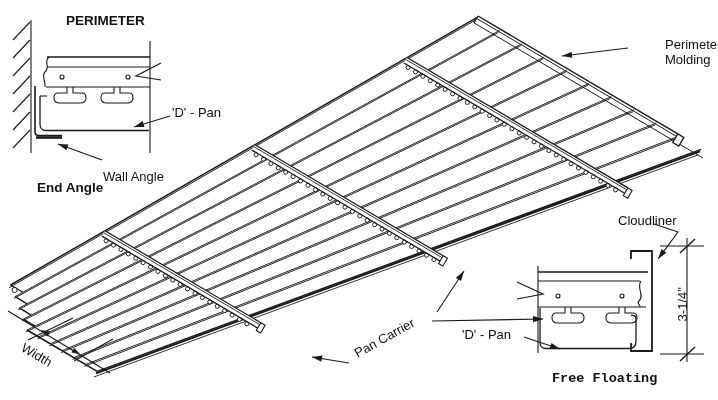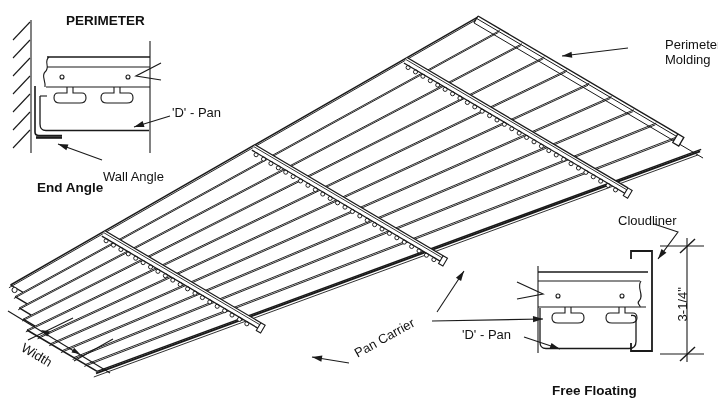--- a/index.html
+++ b/index.html
@@ -239,14 +239,14 @@
   <div class="lbl" style="left:103px;top:155px;margin-top:15px;">Wall Angle</div>
   <div class="lbl bold" style="left:37px;top:180px;">End Angle</div>
 
   <div class="lbl wrap" style="left:665px;top:38px;width:72px;">Perimeter Molding</div>
   <div class="lbl rot-carrier" style="left:350px;top:325px;width:92px;">Pan Carrier</div>
   <div class="lbl rot-width" style="left:19px;top:351px;width:44px;">Width</div>
 
   <div class="lbl" style="left:586px;top:214px;margin-left:32px;">Cloudliner</div>
   <div class="lbl" style="left:462px;top:328px;">'D' - Pan</div>
   <div class="lbl rot-dim" style="left:657px;top:297px;width:52px;">3-1/4"</div>
-  <div class="lbl bold" style="left:552px;top:383px;">Free Floating</div>
+  <div class="lbl bold" style="left:552px;top:371px;font-family:Liberation Mono, monospace;">Free Floating</div>
 </div>
 
 </body></html>

